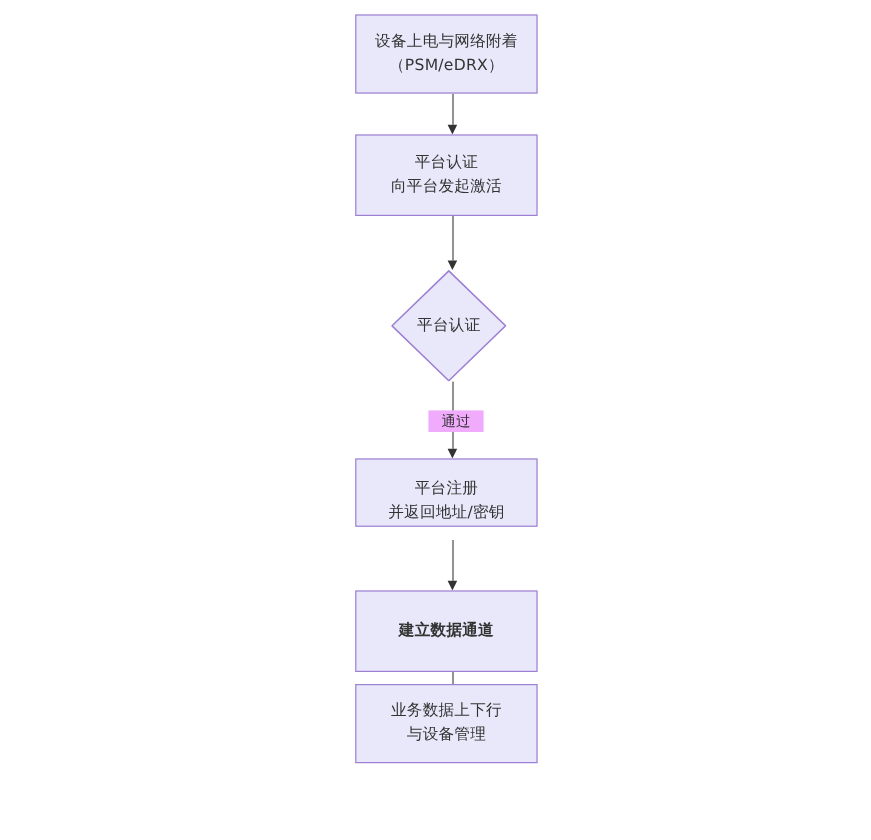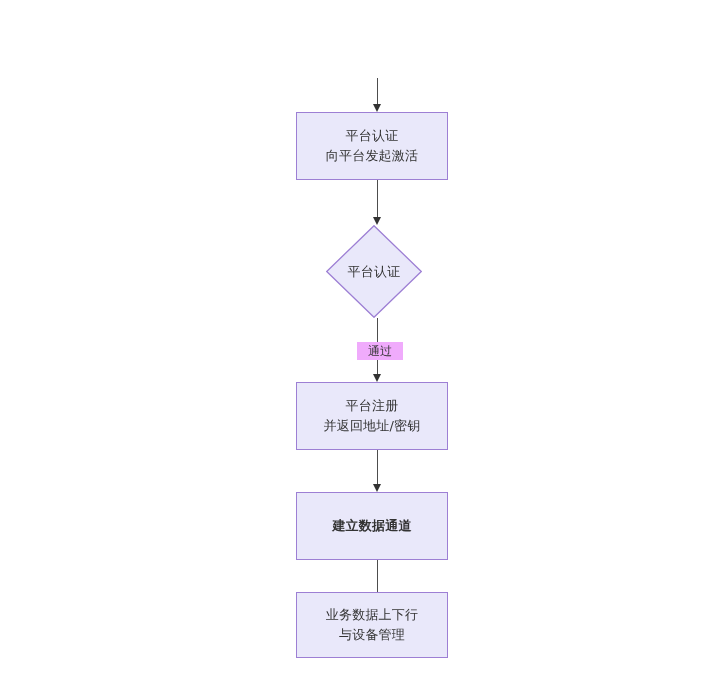--- a/index.html
+++ b/index.html
@@ -130,40 +130,44 @@
   <div class="connector" style="left:372px; top:450px; width:11px; height:42px;">
     <div class="conn-line" style="height:34px;"></div>
     <div class="conn-arrow"></div>
   </div>
 
   <div class="connector" style="left:372px; top:560px; width:11px; height:42px;">
     <div class="conn-line" style="height:34px;"></div>
     <div class="conn-arrow"></div>
   </div>
 
+  <div class="node process" style="left:296px; top:12px; width:152px; height:66px;">
+    <span class="node-line">设备上电与网络附着</span>
+    <span class="node-line">（PSM/eDRX）</span>
+  </div>
 
   <div class="node process" style="left:296px; top:112px; width:152px; height:68px;">
     <span class="node-line">平台认证</span>
     <span class="node-line">向平台发起激活</span>
   </div>
 
   <div class="node decision" style="left:326px; top:225px; width:96px; height:93px;">
     <svg class="diamond-shape" viewBox="0 0 96 93" preserveAspectRatio="none">
       <polygon points="48,0.7 95.3,46.5 48,92.3 0.7,46.5" fill="#e9e8fa" stroke="#9d7fd4" stroke-width="1.3"></polygon>
     </svg>
     <span class="node-line diamond-label">平台认证</span>
   </div>
 
-  <div class="node process" style="left:296px; top:382px; width:152px; height:68px;">
+  <div class="node process" style="left:296px; top:382px; width:152px; height:57px;justify-content:flex-end;">
     <span class="node-line">平台注册</span>
     <span class="node-line">并返回地址/密钥</span>
   </div>
 
   <div class="node process" style="left:296px; top:492px; width:152px; height:68px;font-weight:bold;">
     <span class="node-line">建立数据通道</span>
   </div>
 
-  <div class="node process" style="left:296px; top:592px; width:152px; height:66px;">
+  <div class="node process" style="left:296px; top:570px; width:152px; height:66px;">
     <span class="node-line">业务数据上下行</span>
     <span class="node-line">与设备管理</span>
   </div>
 
 </div>
 
 </body></html>

